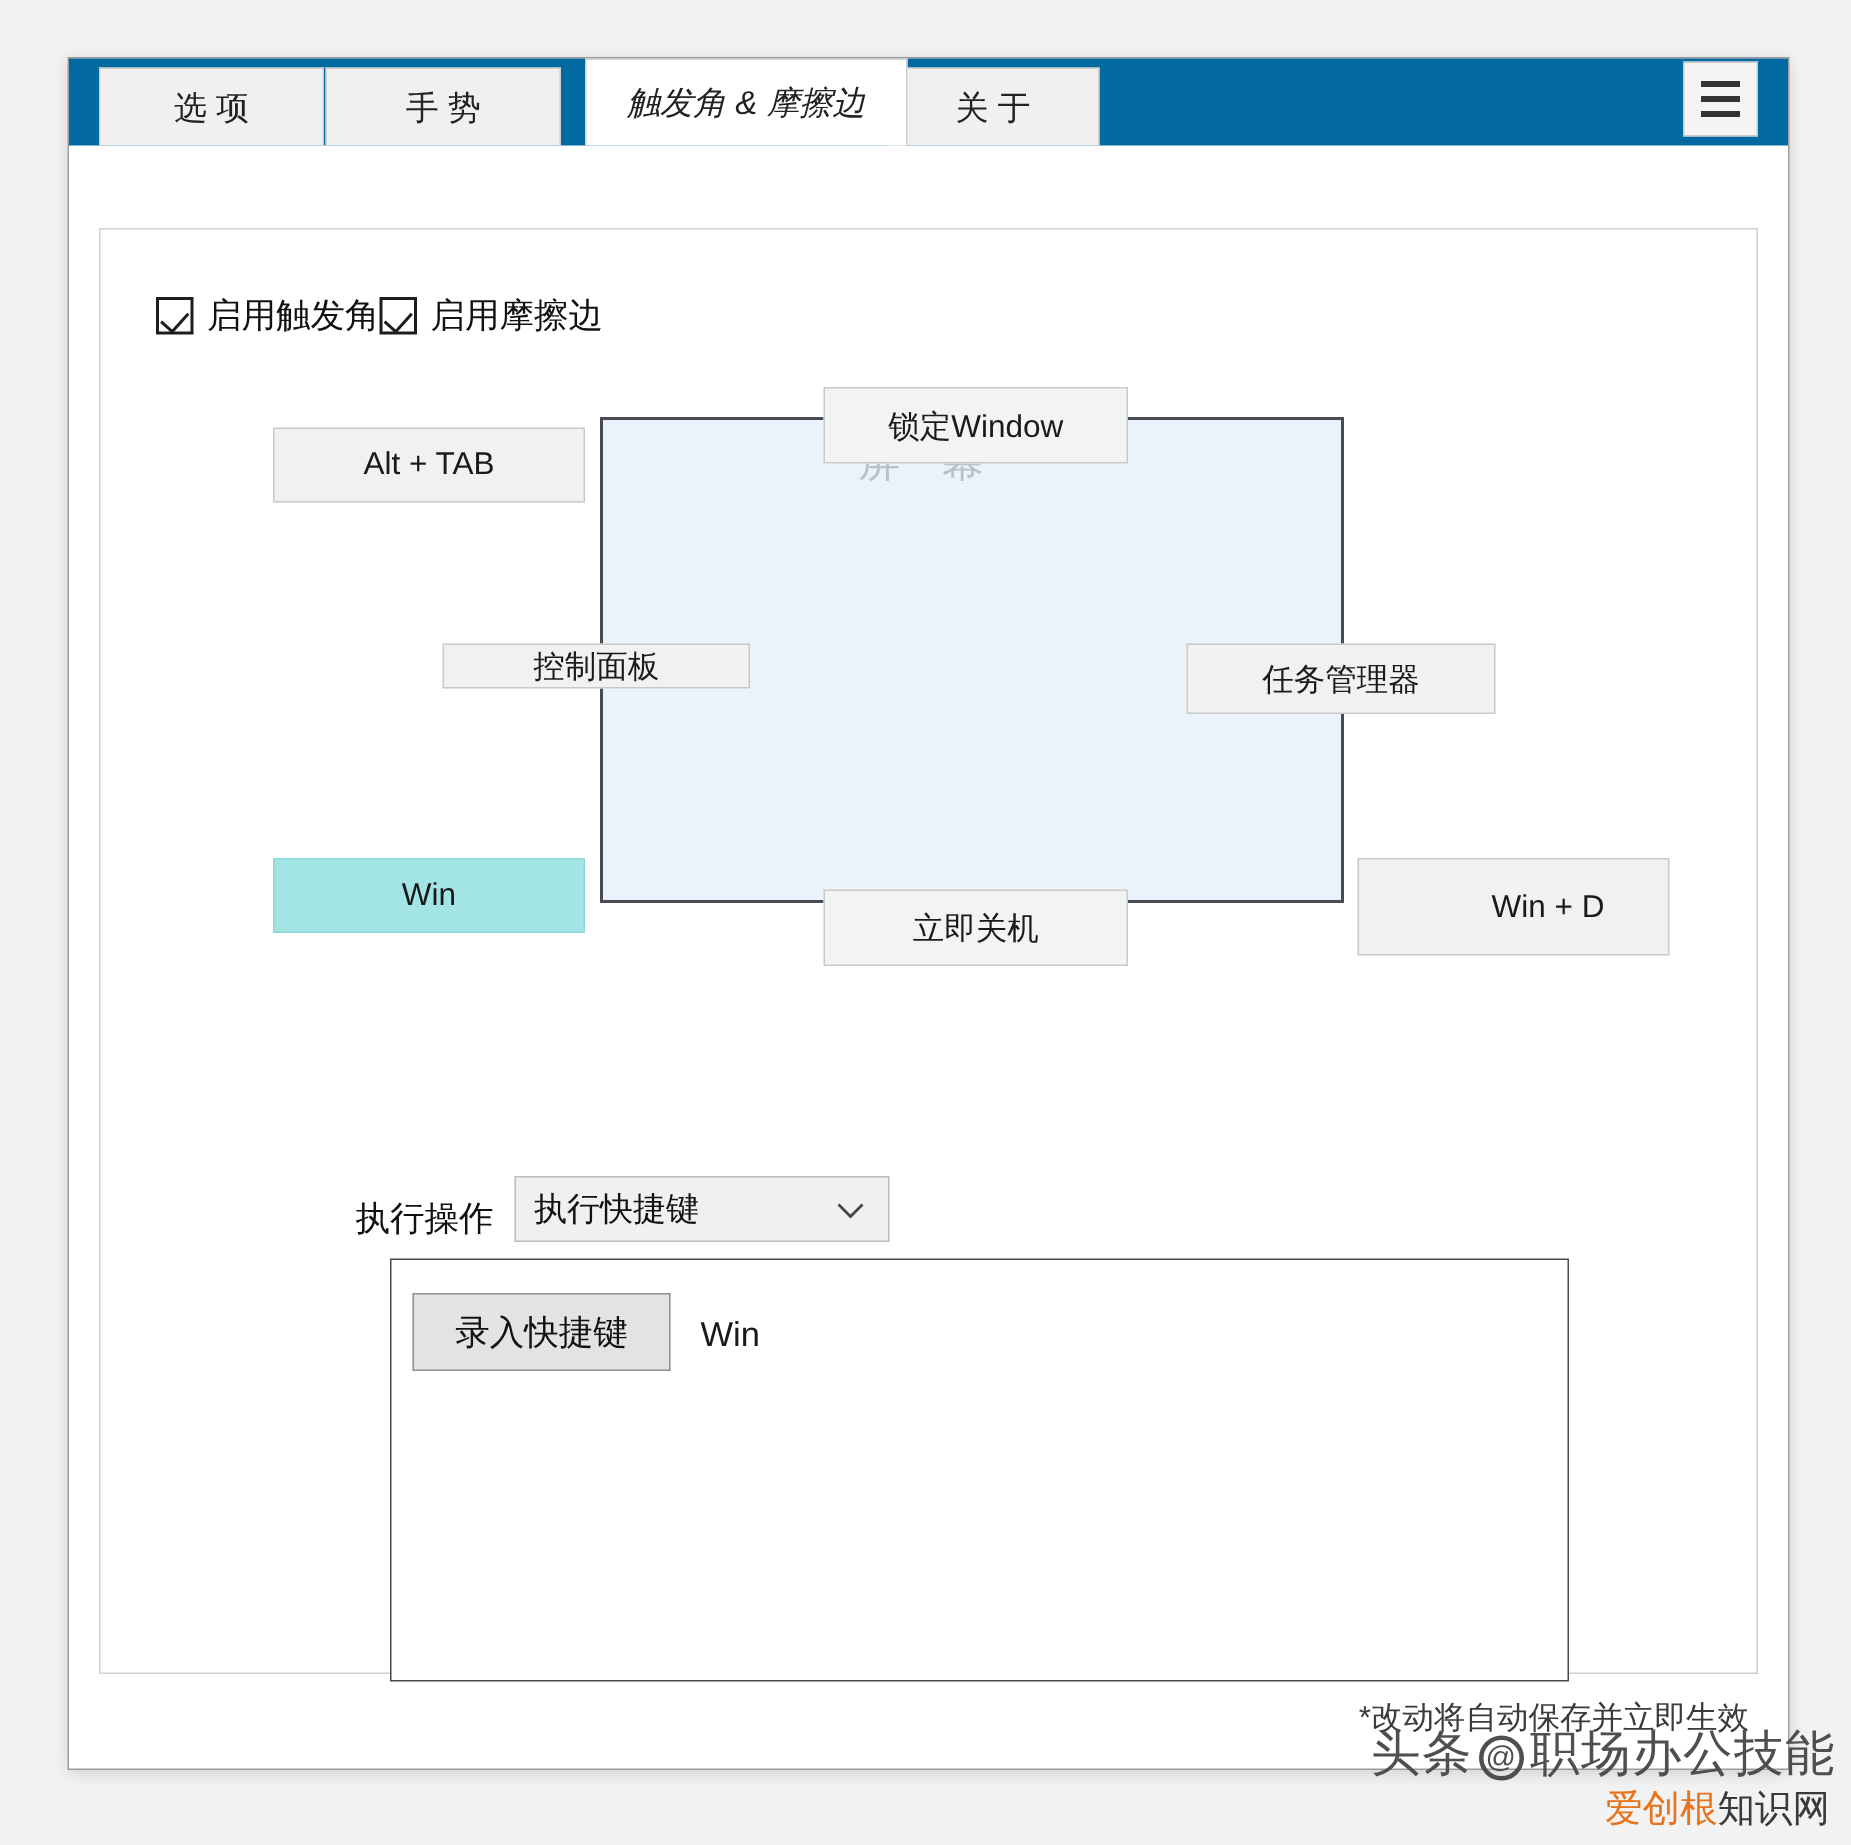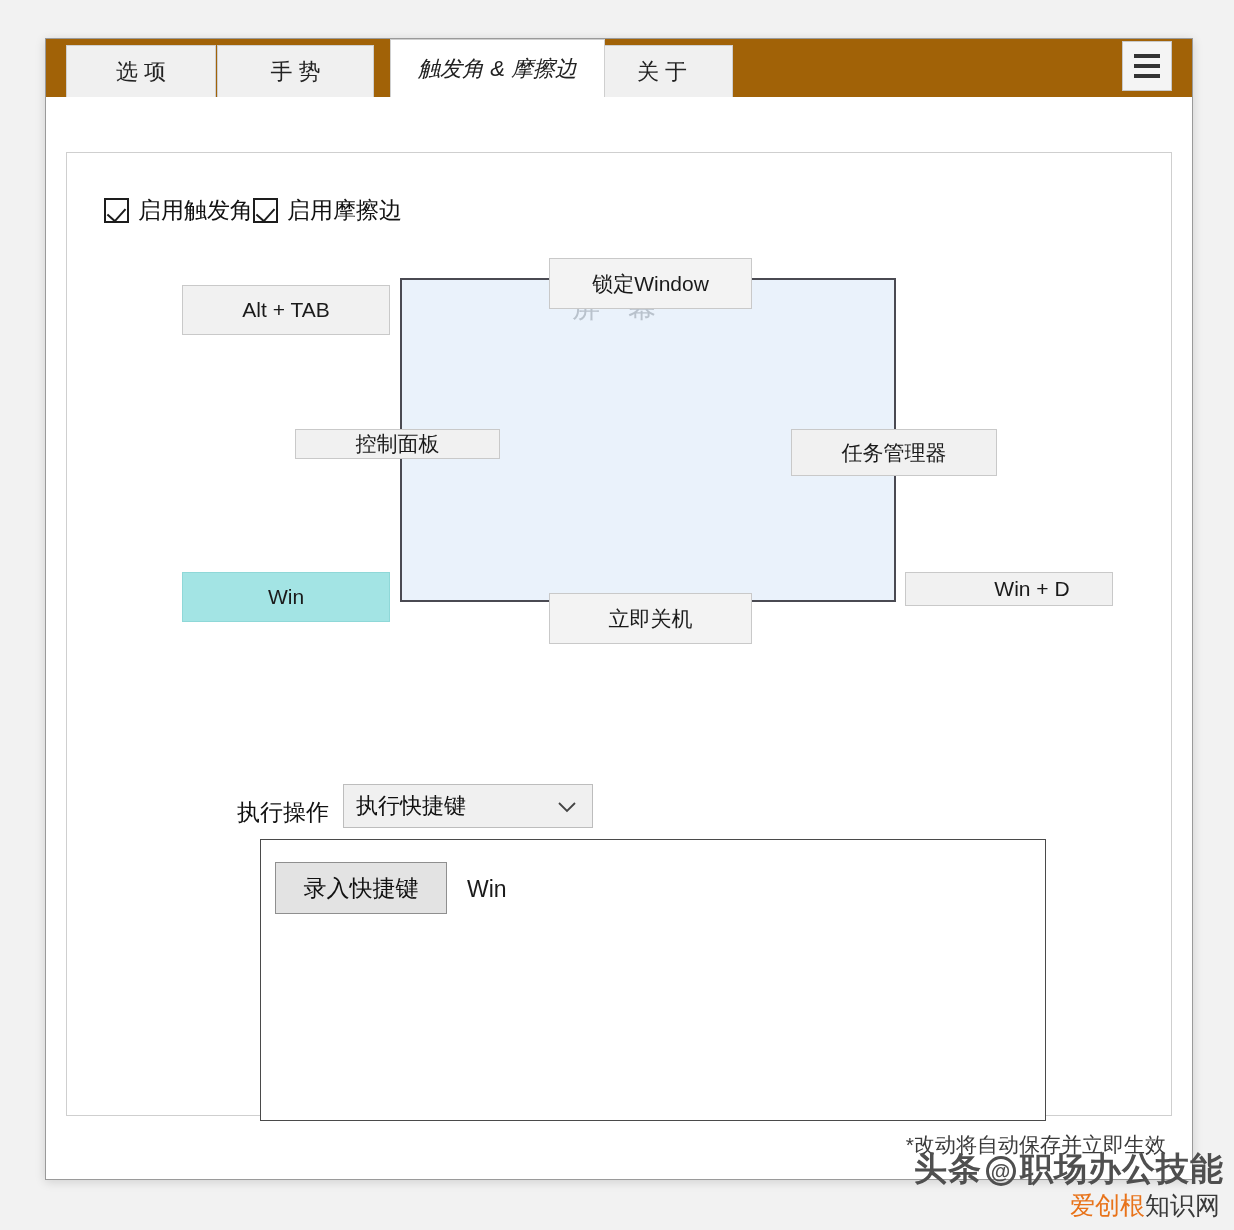--- a/index.html
+++ b/index.html
@@ -43,21 +43,21 @@
   }
   #btn-min  { right: 150px; }
   #btn-max  { right: 84px; }
   #btn-close{ right: 16px; }
   .wbtn svg { display: block; }
 
   
   #tabstrip {
     position: relative;
     height: 58px;
-    background: #a16207;
+    background: #0369a1;
     padding-left: 20px;
   }
   .tab {
     position: absolute; top: 6px;
     height: 52px;
     background: #f0f0f0;
     border: 1px solid #cfcfcf;
     border-bottom: none;
     display: flex; align-items: center; justify-content: center;
     font-size: 22px; color: #222;
@@ -140,21 +140,21 @@
     border-color: #8fd8d8;
   }
   .hot.floating { background: #f3f3f3; border-color: #c9c9c9; z-index: 3; }
 
   
   #hot-tl { left: 115px; top: 132px; width: 208px; height: 50px; }
   #hot-tr { left: 838px; top: 132px; width: 208px; height: 50px; }
   #hot-l  { left: 228px; top: 276px; width: 205px; height: 30px; }
   #hot-r  { left: 724px; top: 276px; width: 206px; height: 47px; }
   #hot-bl { left: 115px; top: 419px; width: 208px; height: 50px; }
-  #hot-br { left: 838px; top: 419px; width: 208px; height: 34px; padding-left: 46px; }
+  #hot-br { left: 838px; top: 419px; width: 208px; height: 65px; padding-left: 46px; }
   #hot-t  { left: 482px; top: 105px; width: 203px; height: 51px; }
   #hot-b  { left: 482px; top: 440px; width: 203px; height: 51px; }
 
   
   #action-row {
     position: absolute; left: 170px; top: 631px;
     display: flex; align-items: flex-end; gap: 14px;
   }
   #action-label { font-size: 23px; color: #111; white-space: nowrap; }
   #action-select {
@@ -192,21 +192,21 @@
 
   
   #footer-note {
     position: absolute; right: 26px; bottom: 20px;
     font-size: 21px; color: #3b3b3b; white-space: nowrap; margin-left: 28px;
   }
 
   
   #wm-toutiao {
     position: absolute; right: 10px; bottom: 38px;
-    font-size: 33px; font-weight: bold; color: #4f4f4f;
+    font-size: 33px; font-weight: normal; color: #4f4f4f;
     white-space: nowrap; letter-spacing: 1px; margin-top: 12px;
   }
   #wm-toutiao .at {
     display: inline-block; border: 3px solid #4f4f4f;
     border-radius: 50%; width: 30px; height: 30px;
     line-height: 25px; text-align: center; font-size: 20px;
     vertical-align: 2px; margin: 0 4px;
   }
   #wm-site {
     position: absolute; right: 14px; bottom: 8px;

